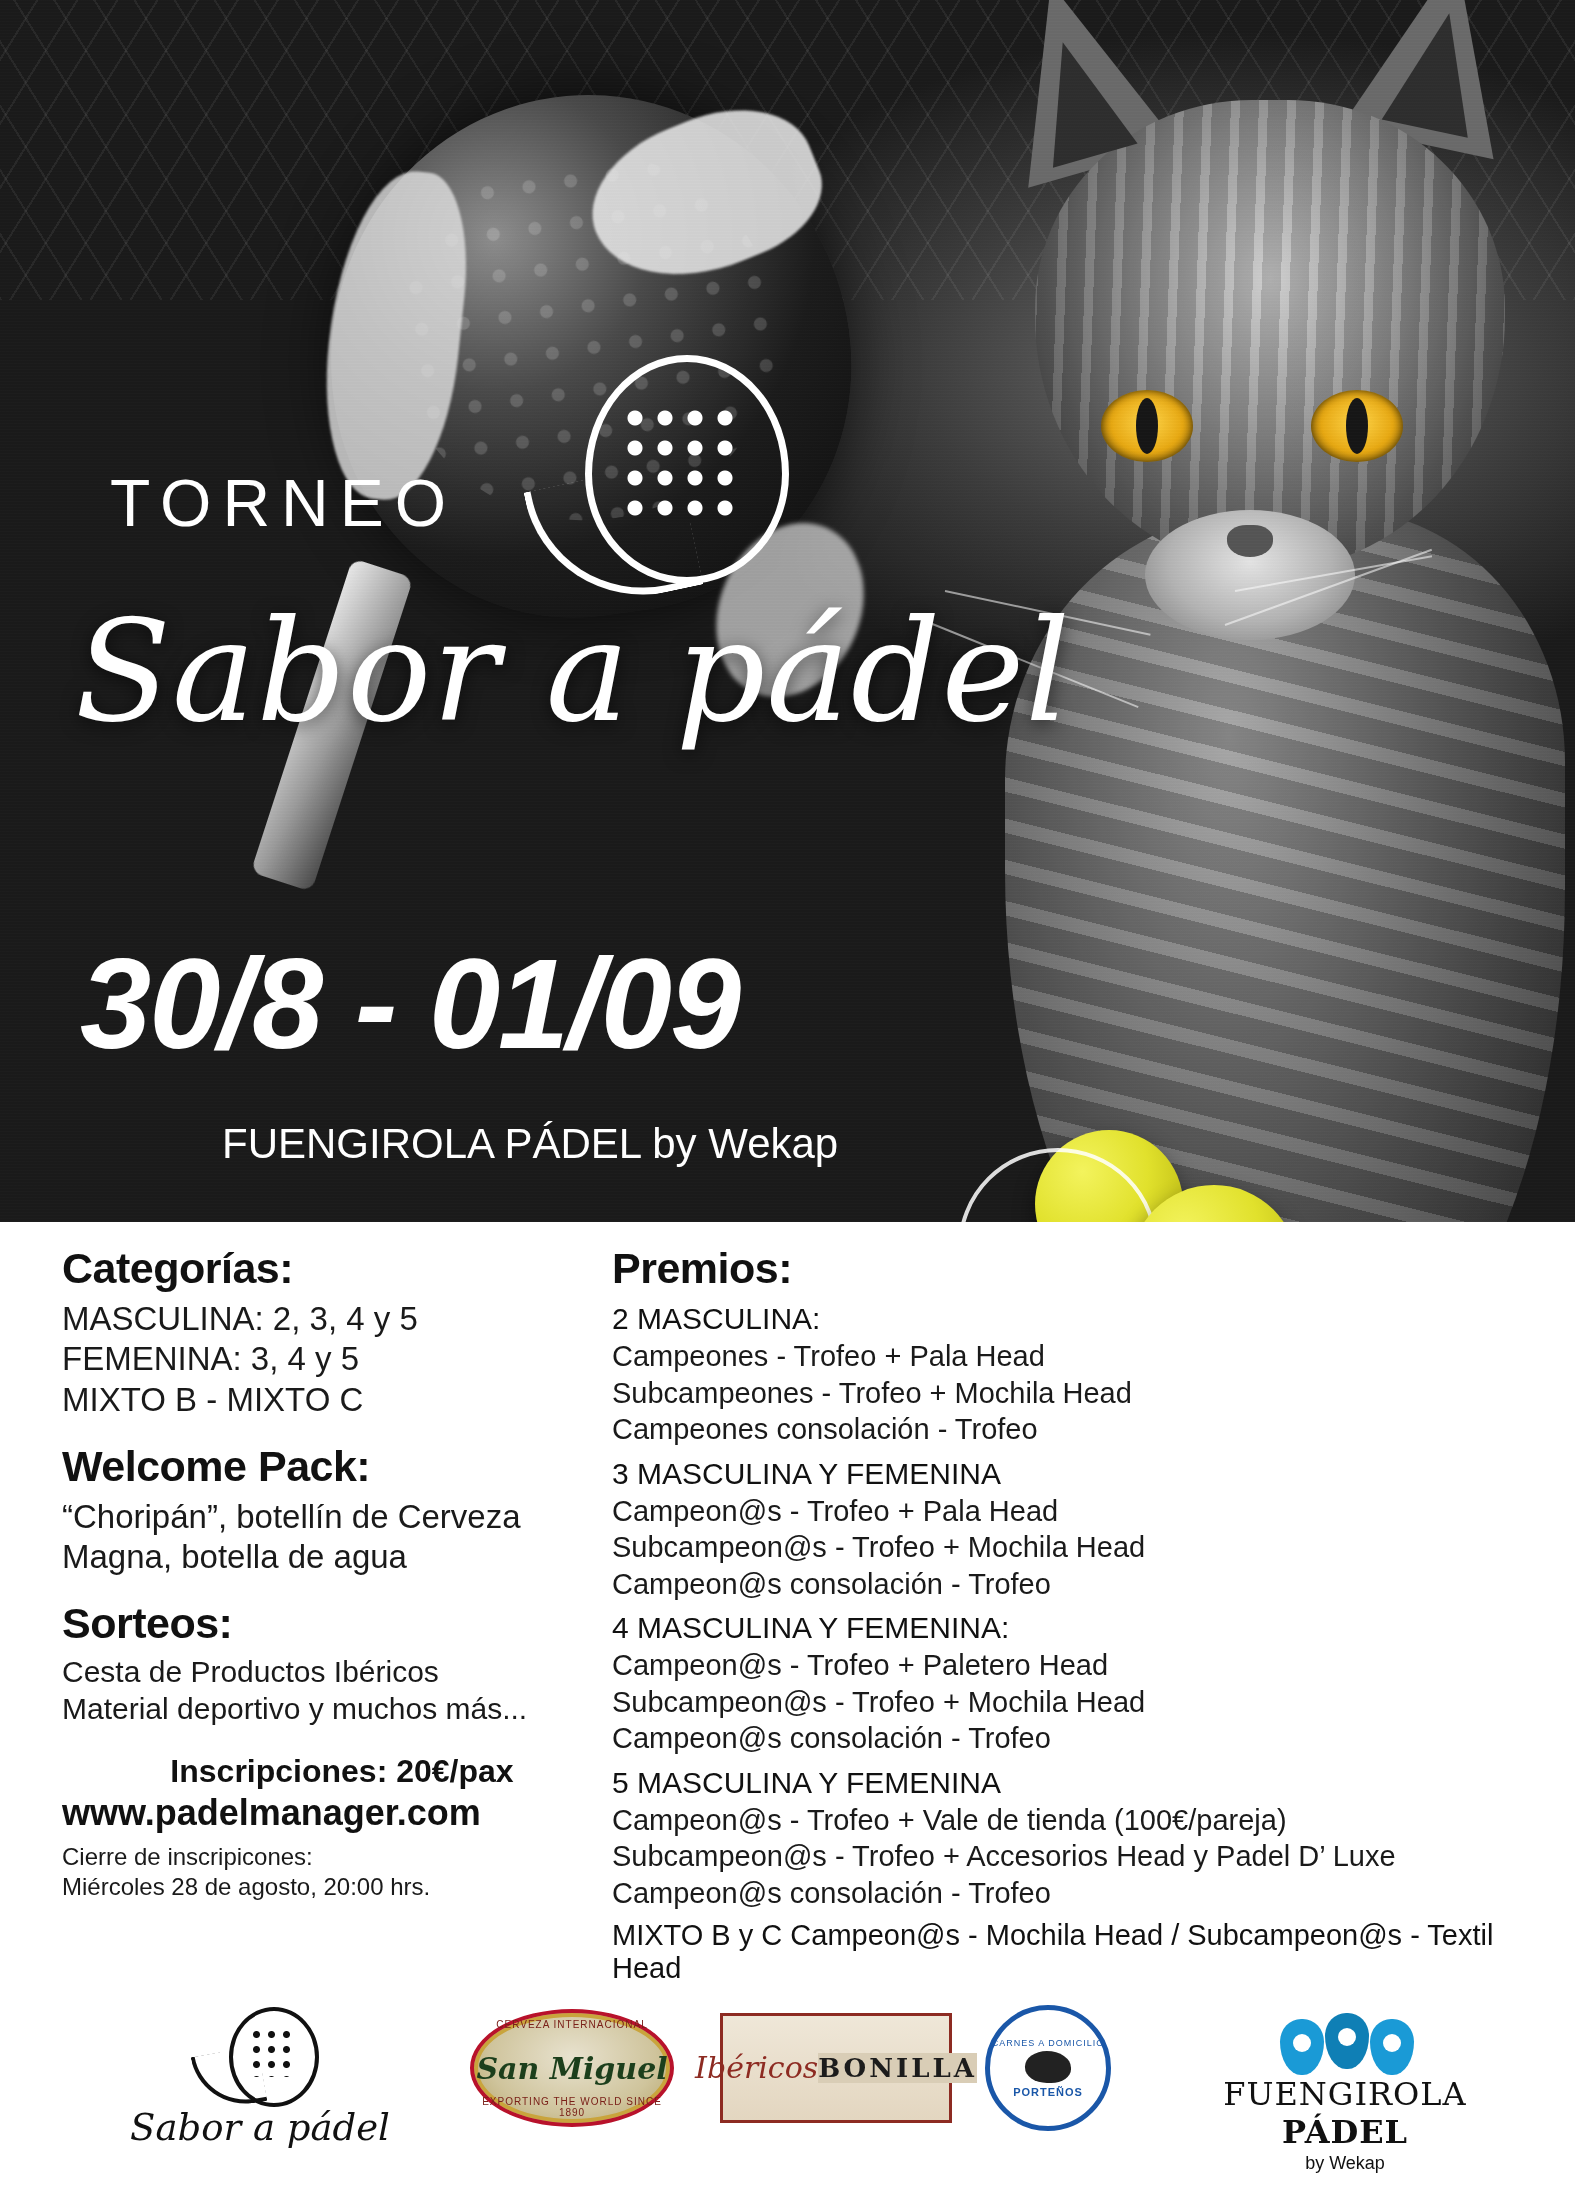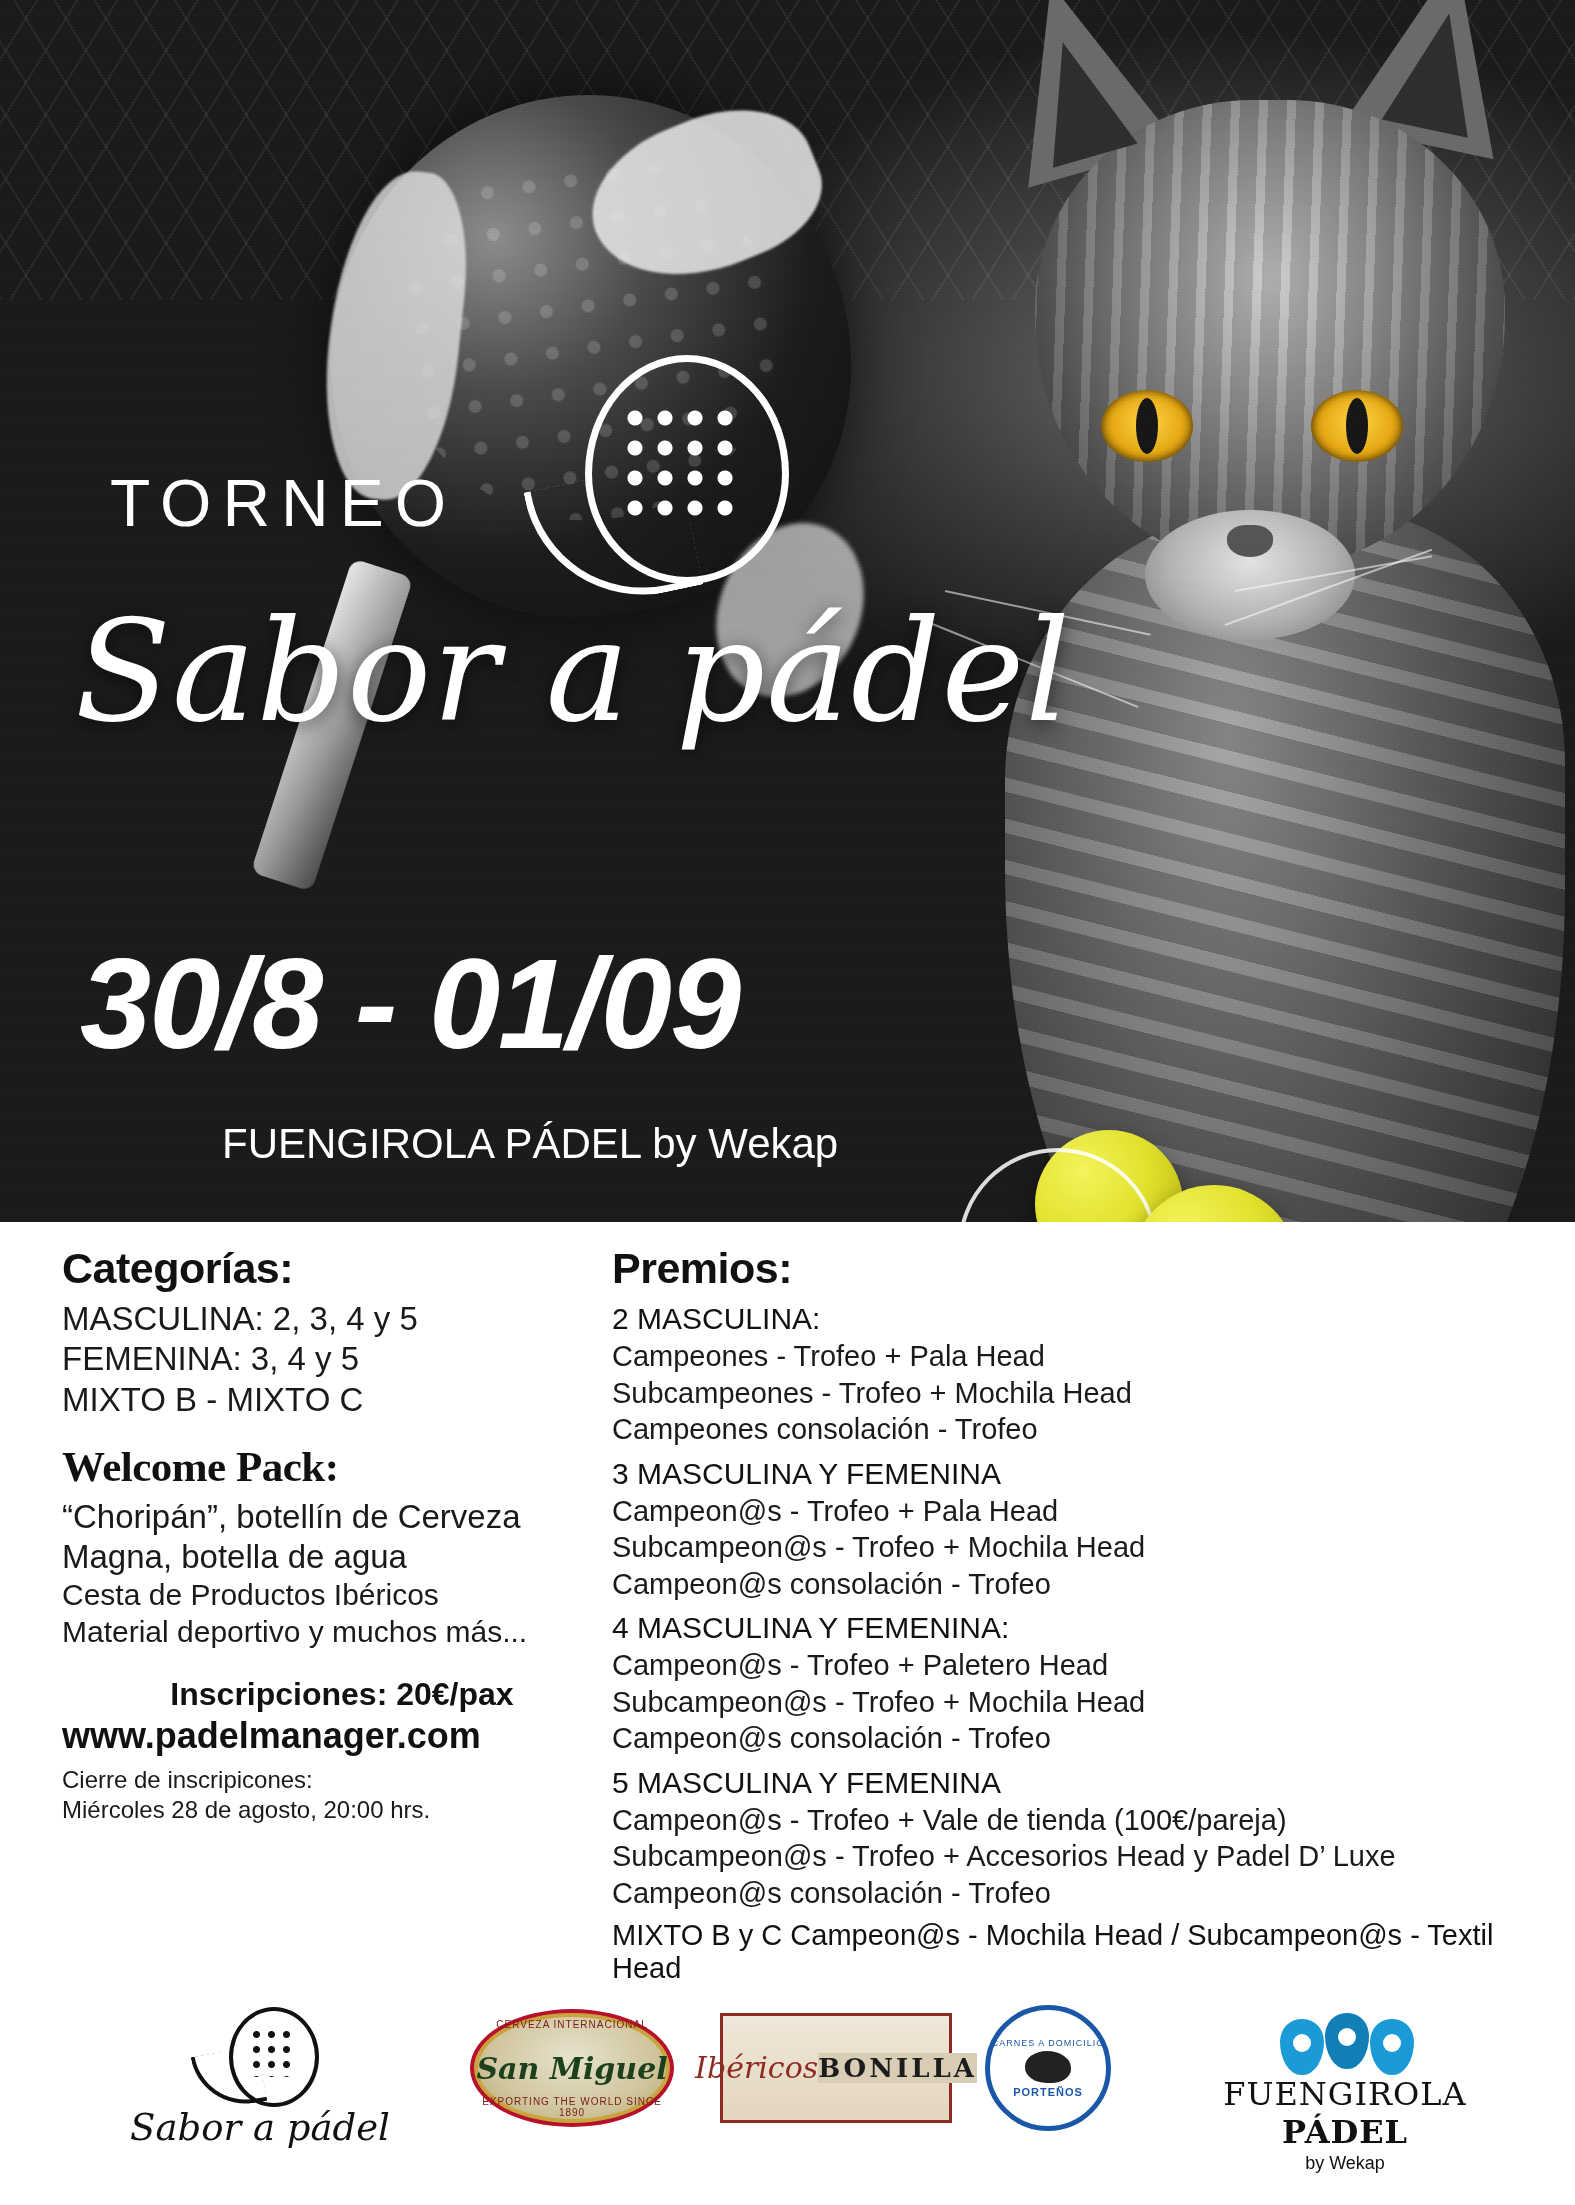--- a/index.html
+++ b/index.html
@@ -300,21 +300,21 @@
     left: 612px; top: 22px;
     width: 930px;
   }
   .h-blk {
     font-size: 43px;
     font-weight: bold;
     color: #111;
     margin: 0 0 6px 0;
     letter-spacing: -.5px;
   }
-  .h-blk.tight { margin-top: 22px; font-family: Liberation Serif, serif; }
+  .h-blk.tight { margin-top: 22px; }
   .line {
     font-size: 33px;
     color: #1a1a1a;
     line-height: 1.22;
     margin: 0;
   }
   .line.sm { font-size: 30px; }
   .line.xs { font-size: 24px; }
   .ins {
     font-size: 32px;
@@ -559,20 +559,21 @@
     <div class="col-left">
       <div class="h-blk">Categorías:</div>
       <p class="line">MASCULINA: 2, 3, 4 y 5</p>
       <p class="line">FEMENINA: 3, 4 y 5</p>
       <p class="line">MIXTO B - MIXTO C</p>
 
       <div class="h-blk tight">Welcome Pack:</div>
       <p class="line">“Choripán”, botellín de Cerveza</p>
       <p class="line">Magna, botella de agua</p>
 
+      <div class="h-blk tight">Sorteos:</div>
       <p class="line sm">Cesta de Productos Ibéricos</p>
       <p class="line sm">Material deportivo y muchos más...</p>
 
       <div class="ins">Inscripciones: 20€/pax</div>
       <div class="web">www.padelmanager.com</div>
       <p class="line xs">Cierre de inscripicones:</p>
       <p class="line xs">Miércoles 28 de agosto, 20:00 hrs.</p>
     </div>
 
     <div class="col-right">

